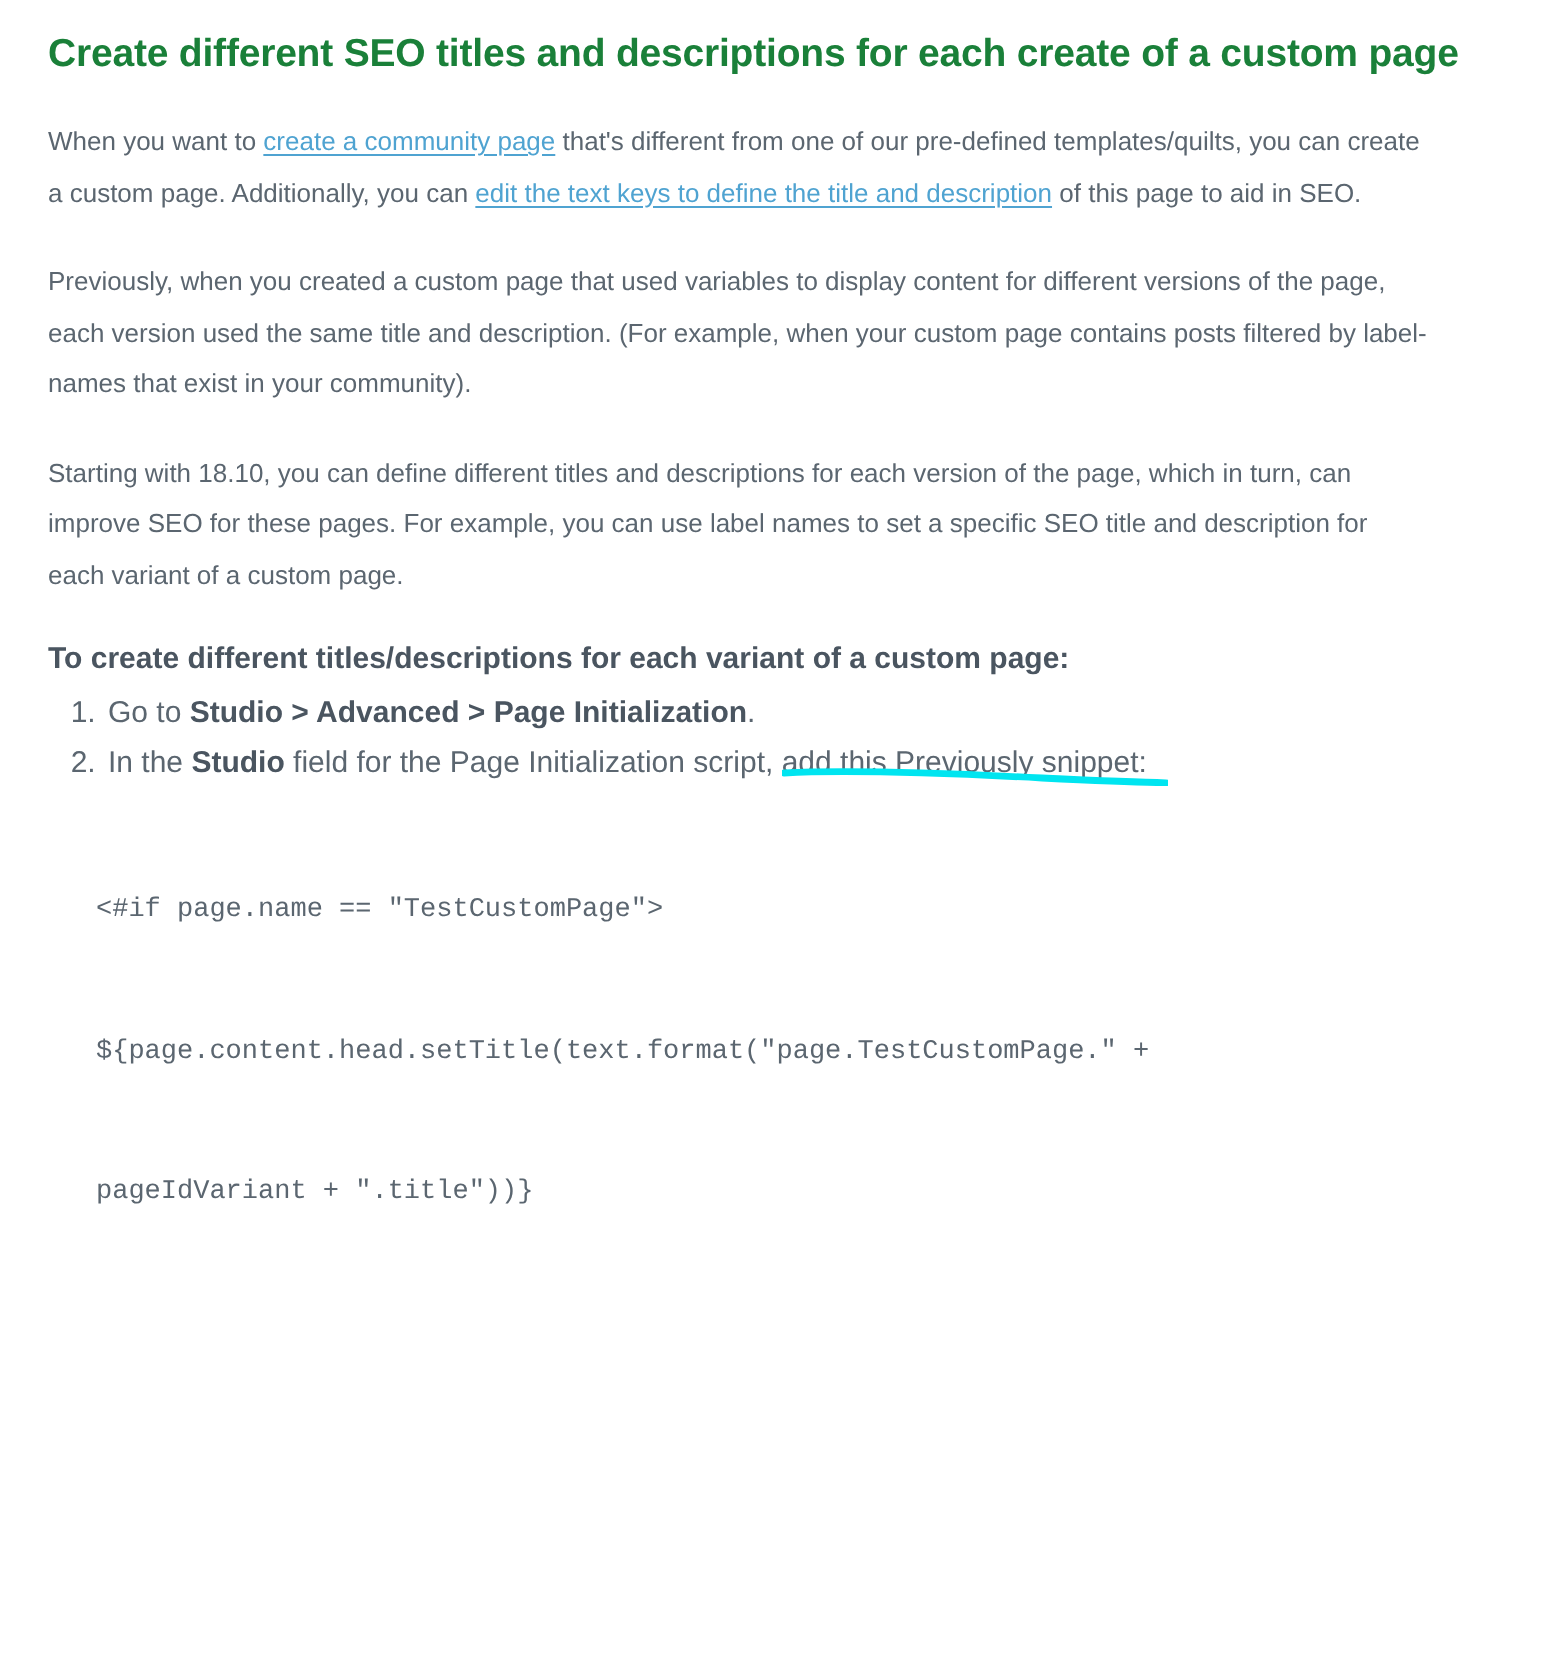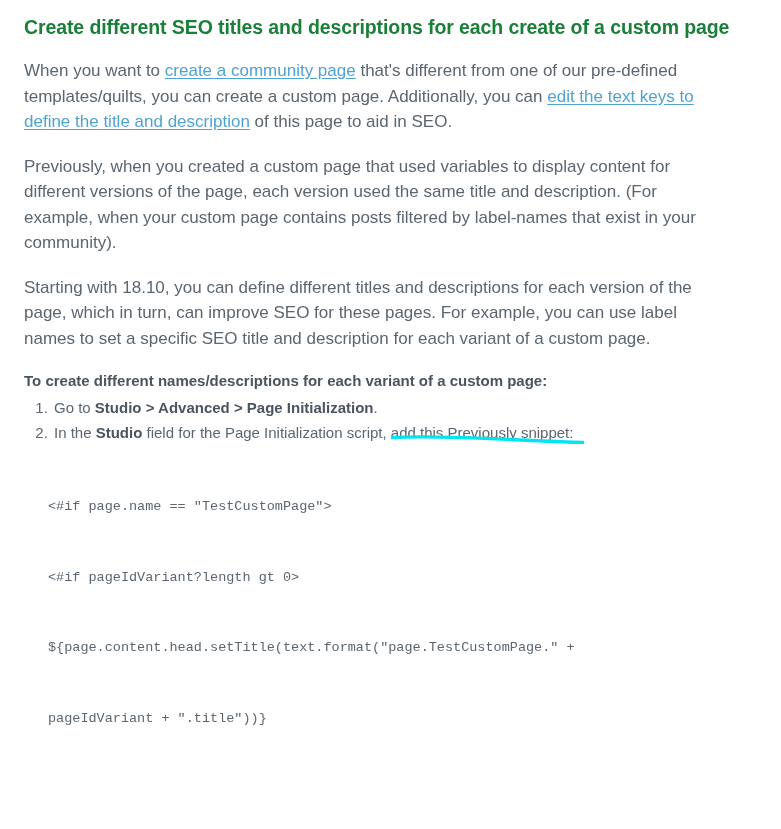--- a/index.html
+++ b/index.html
@@ -21,21 +21,21 @@
   }
   h1.doc-title {
     color: #1a8039;
     font-size: 19.5px;
     font-weight: 600;
     line-height: 26px;
     margin: 4px 0 18px 0;
     letter-spacing: -0.1px;
   }
   p.para {
-    font-size: 17px;
+    font-size: 13px;
     line-height: 25.5px;
     margin: 0 0 19px 0;
     color: #5b6670;
     max-width: 690px;
   }
   a.doclink {
     color: #4fa3d1;
     text-decoration: underline;
     text-underline-offset: 2px;
   }
@@ -85,38 +85,37 @@
 <div class="page">
 
   <h1 class="doc-title">Create different SEO titles and descriptions for each create of a custom page</h1>
 
   <p class="para"><span>When you want to </span><a class="doclink" href="#">create a community page</a><span> that's different from one of our pre-defined templates/quilts, you can create a custom page. Additionally, you can </span><a class="doclink" href="#">edit the text keys to define the title and description</a><span> of this page to aid in SEO.</span></p>
 
   <p class="para">Previously, when you created a custom page that used variables to display content for different versions of the page, each version used the same title and description. (For example, when your custom page contains posts filtered by label-names that exist in your community).</p>
 
   <p class="para">Starting with 18.10, you can define different titles and descriptions for each version of the page, which in turn, can improve SEO for these pages. For example, you can use label names to set a specific SEO title and description for each variant of a custom page.</p>
 
-  <p class="intro-bold">To create different names/descriptions for each variant of a custom page:</p>
+  <p class="intro-bold">To create different titles/descriptions for each variant of a custom page:</p>
 
   <ol class="steps">
 
     <li>
       <span class="step-text"><span>Go to </span><b>Studio &gt; Advanced &gt; Page Initialization</b><span>.</span></span>
     </li>
 
     <li>
       <span class="step-text"><span>In the </span><b>Studio</b><span> field for the Page Initialization script, </span><span class="hl-wrap"><span>add this Previously snippet:</span><svg class="hl-mark hl-1" viewBox="0 0 193 9" preserveAspectRatio="none">
               <path d="M1 2.5 C 40 0.5, 95 3.2, 130 5.0 C 160 6.4, 180 7.2, 192 7.4" stroke="#00e5f0" stroke-width="3.4" fill="none" stroke-linecap="round"></path>
             </svg></span></span>
     </li>
 
     <li style="list-style:none; margin-left:-6px;">
       <div class="codeblock">
         <span class="cline">&lt;#if page.name == "TestCustomPage"&gt;</span>
-        <span class="cline">&lt;#if pageIdVariant?length gt 0&gt;</span>
         <span class="cline">${page.content.head.setTitle(text.format("page.TestCustomPage." +</span>
         <span class="cline">pageIdVariant + ".title"))}</span>
         
         
         
         
       </div>
 
     </li>
 

